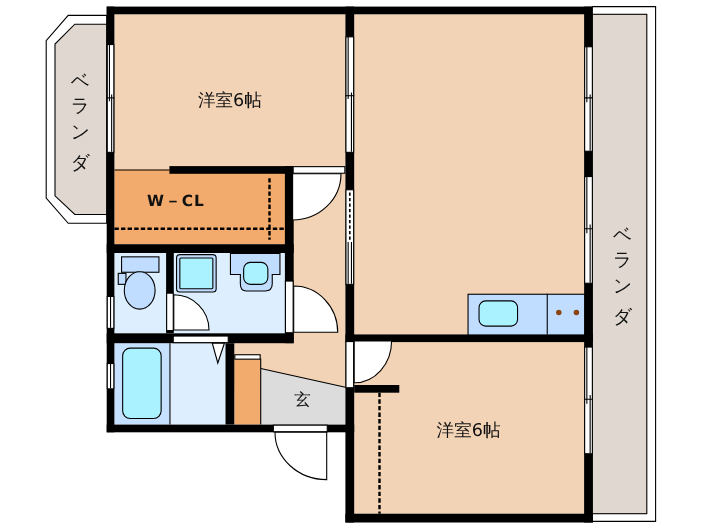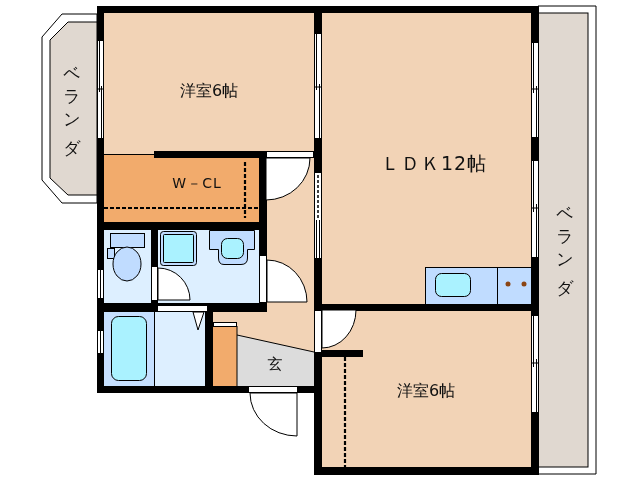--- a/index.html
+++ b/index.html
@@ -20,21 +20,21 @@
   .genkan{fill:var(--entrance_gray);}
   .wall{fill:var(--wall);}
   .open{fill:#fff;stroke:#000;stroke-width:1;}
   .ln{stroke:#000;stroke-width:1;fill:none;}
   .dash{stroke:#000;stroke-width:2.2;stroke-dasharray:4 2;fill:none;}
   .dot{fill:var(--stove_brown);}
   .label{position:absolute;transform:translate(-50%,-50%);white-space:nowrap;
          font-family:"DejaVu Sans",sans-serif;color:#111;line-height:1;}
   .room{font-size:16px;}
   .ldk{font-size:19px;letter-spacing:1px;}
-  .small{font-size:14px;font-weight:400;letter-spacing:1px;margin-left:37px;}
+  .small{font-size:14px;font-weight:700;letter-spacing:1px;}
   .genkan-label{font-size:15px;}
   .vertical{writing-mode:vertical-rl;text-orientation:upright;font-size:17px;letter-spacing:5px;}
 </style>
 </head>
 <body>
 
 <div id="plan">
 <svg width="638" height="480" viewBox="0 0 638 480">
 
   <g>
@@ -176,19 +176,18 @@
   <g>
     <rect class="fixture" x="425.5" y="267.5" width="106" height="37"></rect>
     <line class="ln" x1="497.5" y1="267" x2="497.5" y2="304"></line>
     <rect class="water" x="435.5" y="273.5" width="35" height="23" rx="6"></rect>
     <circle class="dot" cx="508" cy="284" r="2.5"></circle>
     <circle class="dot" cx="524" cy="284" r="2.5"></circle>
   </g>
 </svg>
 
   <div class="label room" style="left:209px;top:91px;">洋室6帖</div>
-  <div class="label ldk" style="left:434px;top:163px;">ＬＤＫ12帖</div>
   <div class="label small" style="left:160px;top:183px;">W－CL</div>
   <div class="label genkan-label" style="left:275px;top:364px;">玄</div>
   <div class="label room" style="left:426px;top:391px;">洋室6帖</div>
   <div class="label vertical" style="left:72px;top:102px;">ベランダ</div>
   <div class="label vertical" style="left:565px;top:242px;">ベランダ</div>
 </div>
 
 </body></html>

